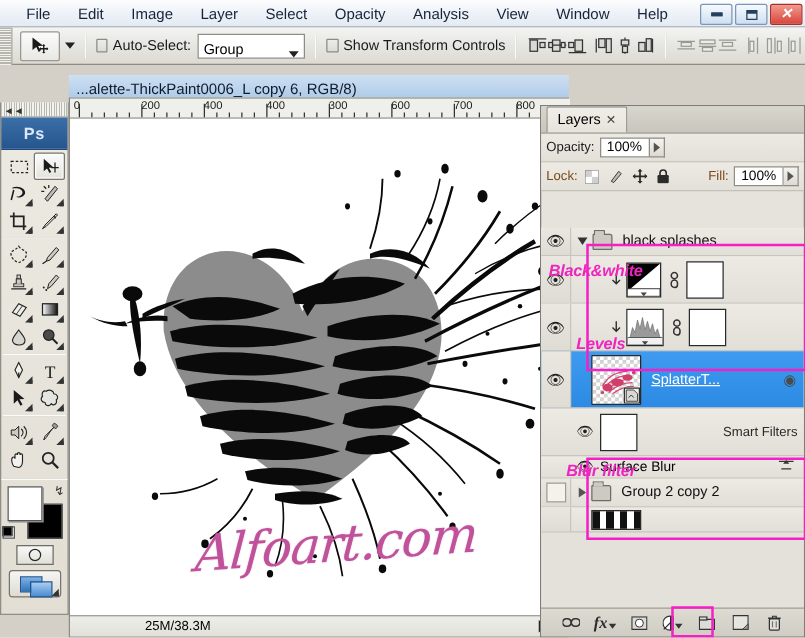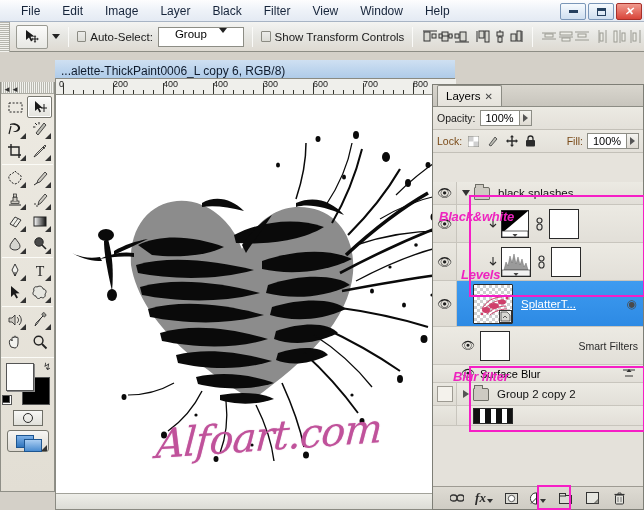--- a/index.html
+++ b/index.html
@@ -47,21 +47,21 @@
   .vsep { width:1px; height:20px; background:#b3b3ab; margin:0 8px;
           border-right:1px solid #fafaf8; }
   .chk {
     width:11px; height:11px; border:1px solid #8b8b83;
     background: linear-gradient(#ececea,#dcdcd6); border-radius:1px;
     display:inline-block;
   }
   .lbl { font-size:11.5px; color:#1a1a1a; white-space:nowrap; }
   .combo {
     height:20px; min-width:86px; background:#fff; border:1px solid #8d8d85;
-    display:flex; align-items:flex-start; padding:0 16px; justify-content:space-between;
+    display:flex; align-items:flex-end; padding:0 4px; justify-content:space-between;
     font-size:11.5px;
   }
   .caret-d { width:0;height:0; border-left:4px solid transparent;
              border-right:4px solid transparent; border-top:5px solid #222; }
   .caret-sm { width:0;height:0; border-left:3px solid transparent;
              border-right:3px solid transparent; border-top:4px solid #333; }
   .alignbtn { width:19px; height:19px; display:flex; align-items:center;
               justify-content:center; }
 
   
@@ -296,22 +296,23 @@
 </head>
 <body>
 
 <div id="app">
 
   <div class="menubar">
     <div class="mi">File</div>
     <div class="mi">Edit</div>
     <div class="mi">Image</div>
     <div class="mi">Layer</div>
-    <div class="mi">Black</div>
-    <div class="mi">Filter</div>
+    <div class="mi">Select</div>
+    <div class="mi">Opacity</div>
+    <div class="mi">Analysis</div>
     <div class="mi">View</div>
     <div class="mi">Window</div>
     <div class="mi">Help</div>
   </div>
 
   <div class="optionsbar">
     <div class="grip"></div>
 
     <div class="tool-chip">
       <svg width="15" height="15" viewBox="0 0 15 15">
@@ -583,27 +584,39 @@
           </g>
         </svg>
 
         <div class="watermark" style="color: rgb(192, 82, 155);">Alfoart.com</div>
       </div>
 
       <div class="scroll-v"></div>
 
       <div class="scroll-h"></div>
 
+      <div class="statusbar">
+        <div class="zoombox"></div>
+        <div class="szbox">25M/38.3M</div>
+        <div class="arrowbtn">
+          <div class="caret-r"></div>
+        </div>
+        <div style="width:1px;height:14px;background:#a8a8a0"></div>
+        <div class="arrowbtn">
+          <div class="caret-l sm"></div>
+        </div>
+      </div>
     </div>
   </div>
 
   <div class="toolbox">
     <div class="tb-head">
       <span style="font-size:8px;color:#333;margin-left:2px">◄◄</span>
     </div>
+    <div class="ps-logo">Ps</div>
     <div class="tgrid" id="toolgrid">
         <div class="tcell">
           <svg width="16" height="16" viewBox="0 0 16 16">
             <rect x="2" y="4" width="13" height="9" fill="none" stroke="#222" stroke-dasharray="2 1.6"></rect>
           </svg>
         </div>
         <div class="tcell sel">
           <svg width="16" height="16" viewBox="0 0 16 16">
             <path d="M3 2 L3 12 L5.6 9.8 L7.6 13.4 L9 12.6 L7.1 9.1 L10.8 8.9 Z" fill="#1a1a1a"></path>
             <path d="M12 5 l0 8 M9 9 l6 0" stroke="#1a1a1a" stroke-width="1"></path>

